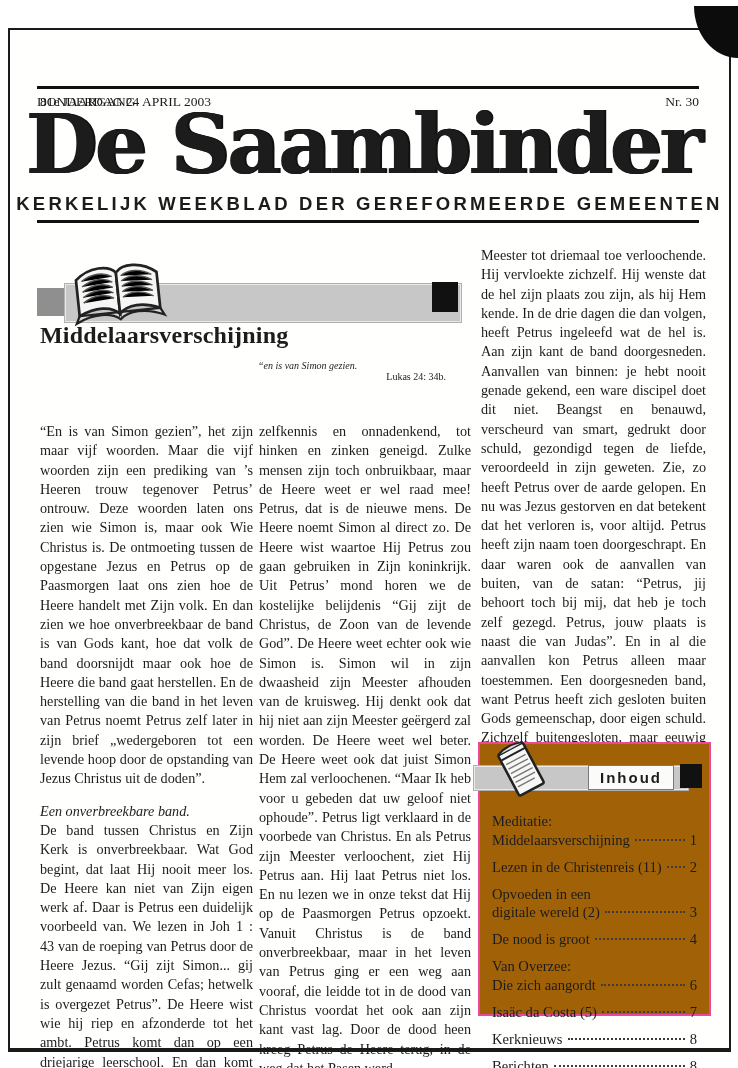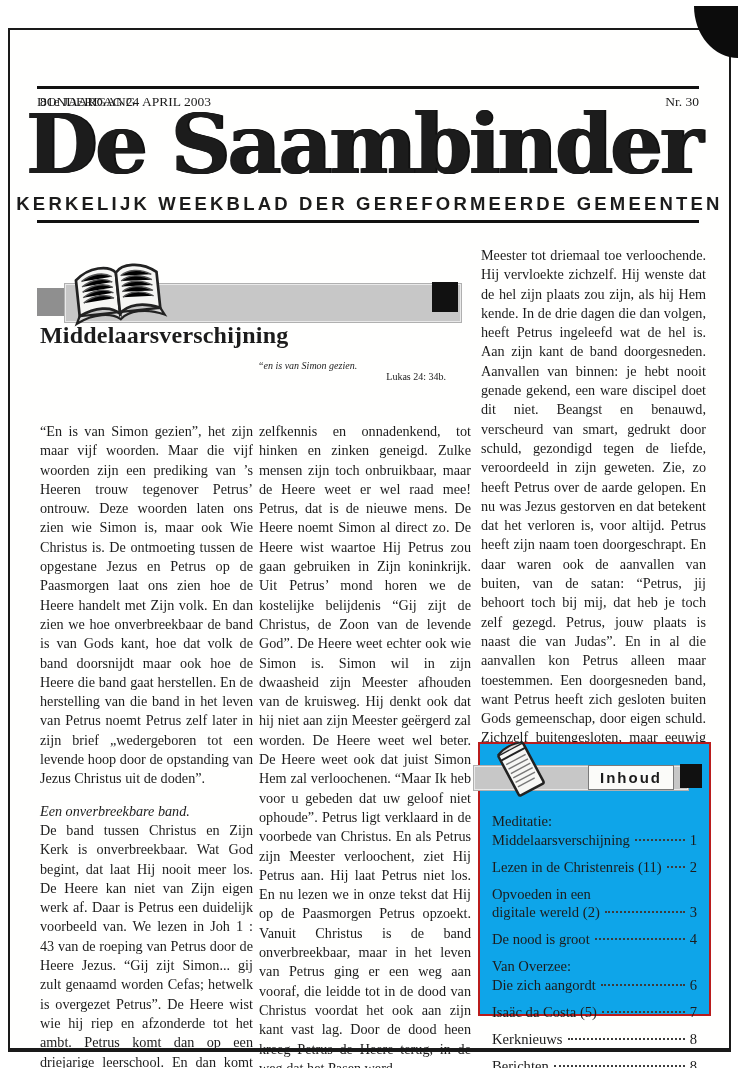--- a/index.html
+++ b/index.html
@@ -63,21 +63,21 @@
   .col{position:absolute;font-size:14.2px;line-height:19.3px;text-align:justify;}
   .col .para{margin:0 0 0 0;}
   .col .subhead{font-style:italic;margin-top:13px;}
   .col .subhead + .para{margin-top:0;}
   .col-1{left:30px;top:392px;width:213px;height:625px;}
   .col-2{left:249px;top:392px;width:212px;height:625px;}
   .col-3{left:471px;top:216px;width:225px;height:500px;}
   
   .inhoud-box{
     position:absolute;left:468px;top:712px;width:229px;height:270px;
-    border:2px solid #b91c1c;background:#0ea5e9;
+    border:2px solid #ec4899;background:#a16207;
   }
   .inh-banner{left:-6px;top:6px;width:232px;height:54px;position:absolute;}
   .inh-banner .bar{left:0px;top:16px;width:212px;height:22px;}
   .inh-banner .endsquare{left:206px;top:14px;width:22px;height:24px;}
   .inh-banner .label-box{left:114px;top:15px;width:84px;height:23px;font-size:15px;letter-spacing:2px;line-height:23px;}
   .inh-banner .icon{left:16px;top:-12px;width:64px;height:66px;}
   .toc{position:absolute;left:12px;right:12px;top:68px;font-size:14.6px;}
   .toc-row{margin-bottom:8.5px;}
   .toc-line{line-height:18.5px;}
   .toc-last{display:flex;align-items:baseline;line-height:18.5px;}

